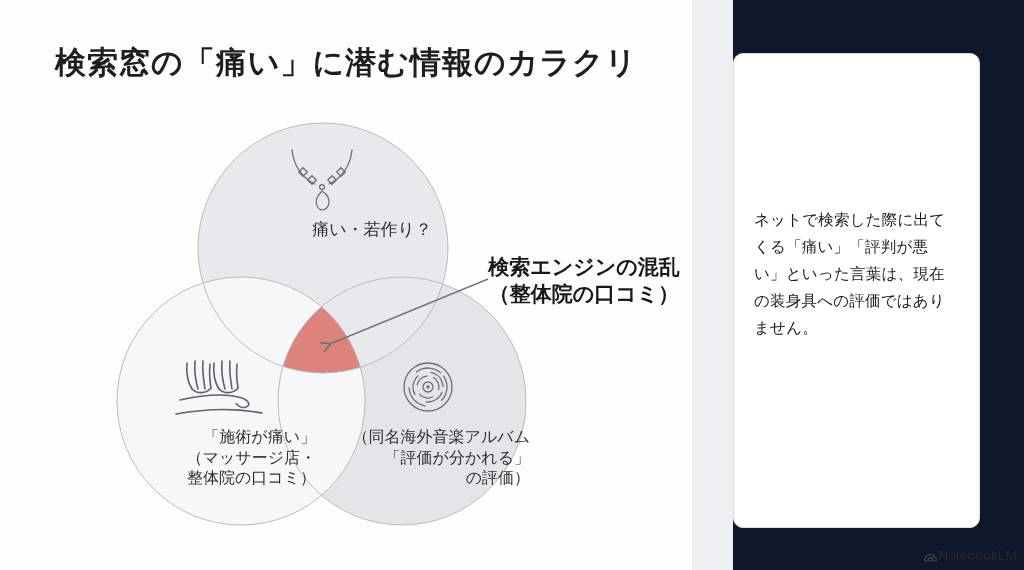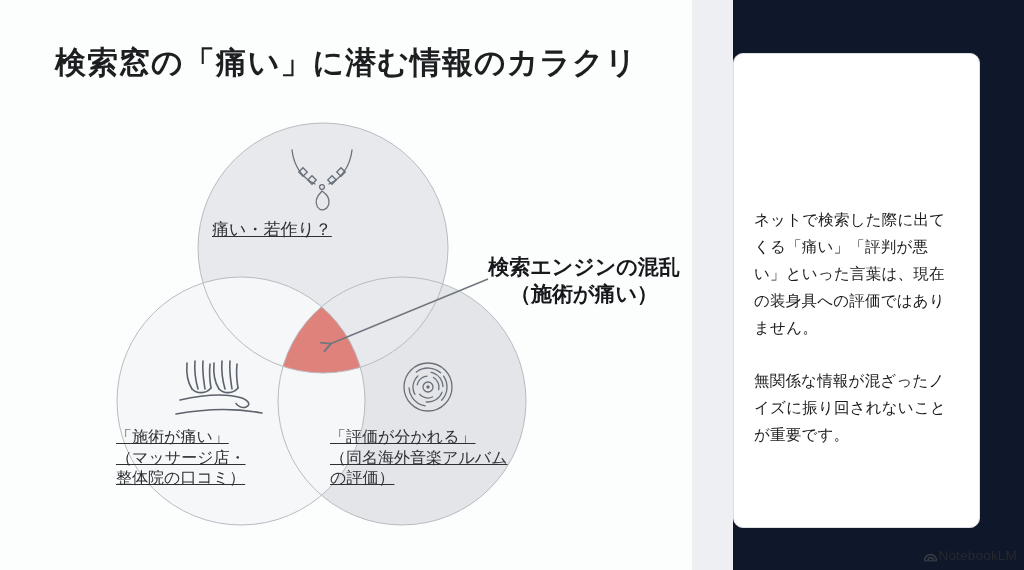--- a/index.html
+++ b/index.html
@@ -13,21 +13,21 @@
   .slide{position:absolute;left:0;top:0;width:692px;height:570px;background:#fcfdfd;}
   .slide-title{
     position:absolute;left:55px;top:42px;margin:0;
     font-family:"Liberation Serif","DejaVu Serif",serif;
     font-size:31px;font-weight:700;letter-spacing:1px;color:#1d1e20;
   }
   .venn-svg{position:absolute;left:0;top:0;}
   .venn-svg .outline{fill:none;stroke:#b7bcc2;stroke-width:1;}
   .venn-svg .icon-stroke{fill:none;stroke:#5d636c;stroke-width:1.6;stroke-linecap:round;stroke-linejoin:round;}
   .venn-svg .icon-thin{fill:none;stroke:#6a707a;stroke-width:1.3;stroke-linecap:round;}
-  .vlabel{position:absolute;text-align:left;color:#2e3034;text-decoration:underline;}
+  .vlabel{position:absolute;text-align:right;color:#2e3034;}
   .vlabel .ln{white-space:nowrap;}
   .label-top{left:212px;top:218px;width:220px;font-size:17px;line-height:24px;}
   .label-top .ln2{font-size:16px;}
   .label-bl{left:116px;top:427px;width:200px;font-size:16px;line-height:20.5px;}
   .label-br{left:330px;top:427px;width:200px;font-size:16px;line-height:20.5px;}
   .annotation{
     position:absolute;left:478px;top:253px;width:212px;text-align:center;
     font-size:21px;line-height:27px;font-weight:700;color:#17181b;
   }
   
@@ -136,38 +136,37 @@
       <div class="ln">痛い・若作り？</div>
     </div>
 
     <div class="vlabel label-bl">
       <div class="ln">「施術が痛い」</div>
       <div class="ln">（マッサージ店・</div>
       <div class="ln">整体院の口コミ）</div>
     </div>
 
     <div class="vlabel label-br">
+      <div class="ln">（同名海外音楽アルバム</div>
       <div class="ln">「評価が分かれる」</div>
-      <div class="ln">（同名海外音楽アルバム</div>
       <div class="ln">の評価）</div>
     </div>
 
     <div class="annotation">
       <div class="ln">検索エンジンの混乱</div>
-      <div class="ln">（施術が痛い）</div>
+      <div class="ln">（整体院の口コミ）</div>
     </div>
   </div>
 
   <div class="divider-band"></div>
   <div class="right-edge-line"></div>
 
   <div class="side-panel">
     <div class="side-card">
       <p>ネットで検索した際に出てくる「痛い」「評判が悪い」といった言葉は、現在の装身具への評価ではありません。</p>
-      <p>無関係な情報が混ざったノイズに振り回されないことが重要です。</p>
     </div>
   </div>
 
   <div class="watermark">
     <svg width="15" height="12" viewBox="0 0 15 12">
       <path d="M1.5,10.5 A6,6 0 0 1 13.5,10.5" fill="none" stroke="#3a3f45" stroke-width="1.5"></path>
       <path d="M5,10.5 A2.7,2.7 0 0 1 10.4,10.5" fill="none" stroke="#3a3f45" stroke-width="1.4"></path>
       <line x1="1" y1="10.8" x2="14" y2="10.8" stroke="#3a3f45" stroke-width="1.1"></line>
     </svg>
     <span>NotebookLM</span>

